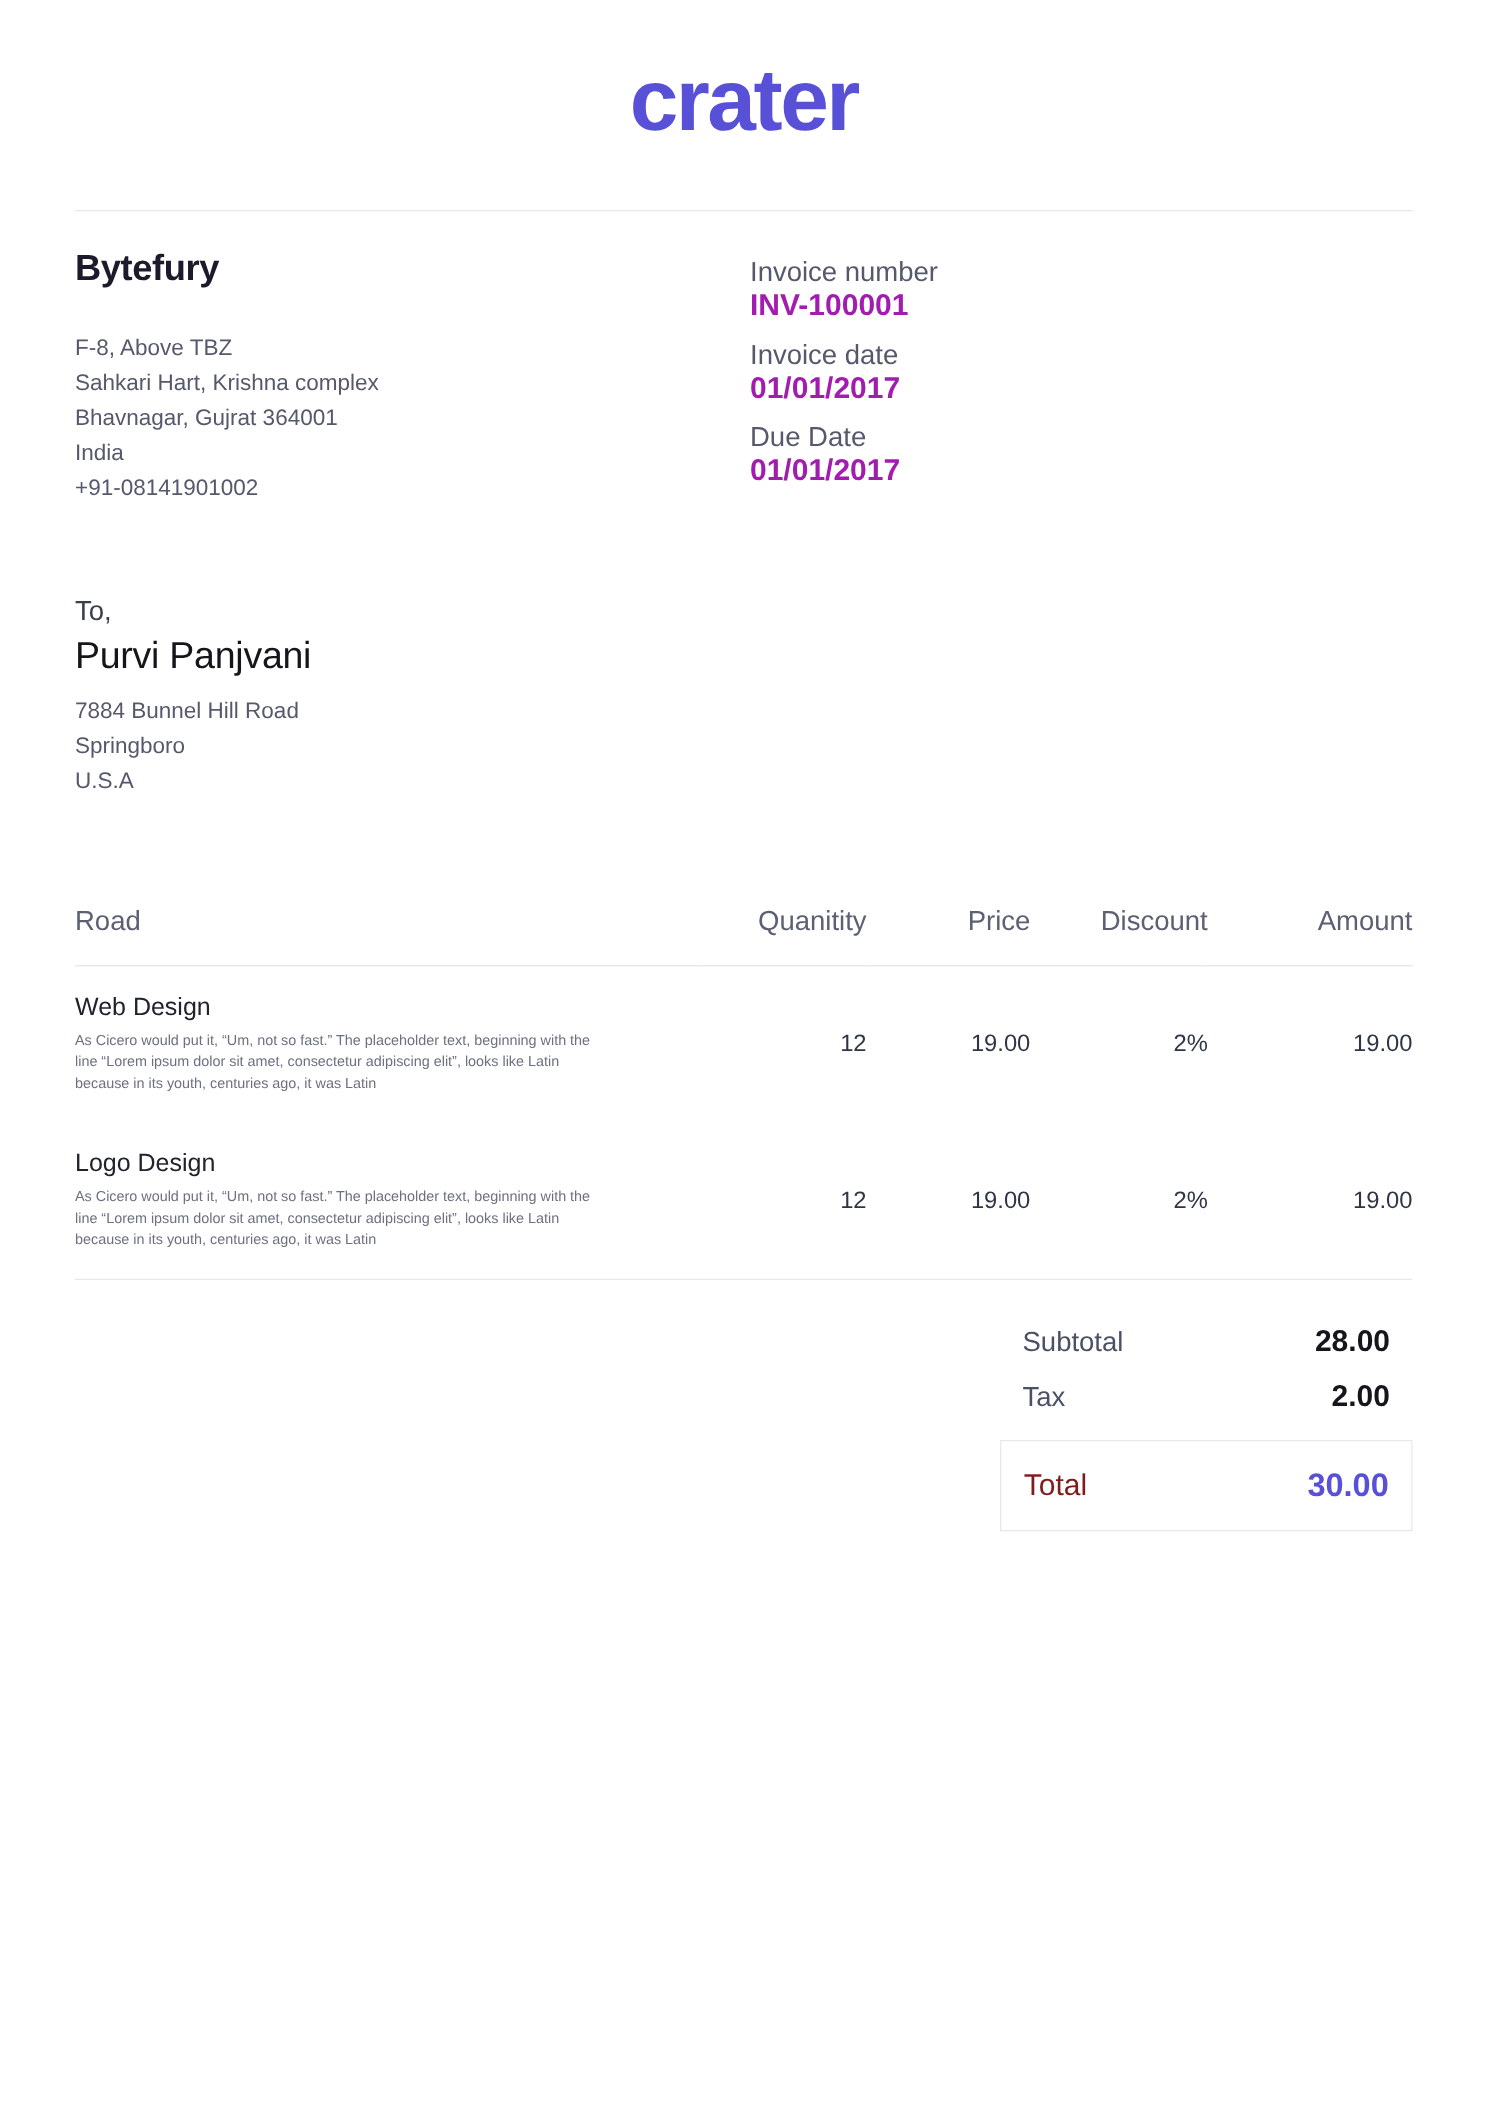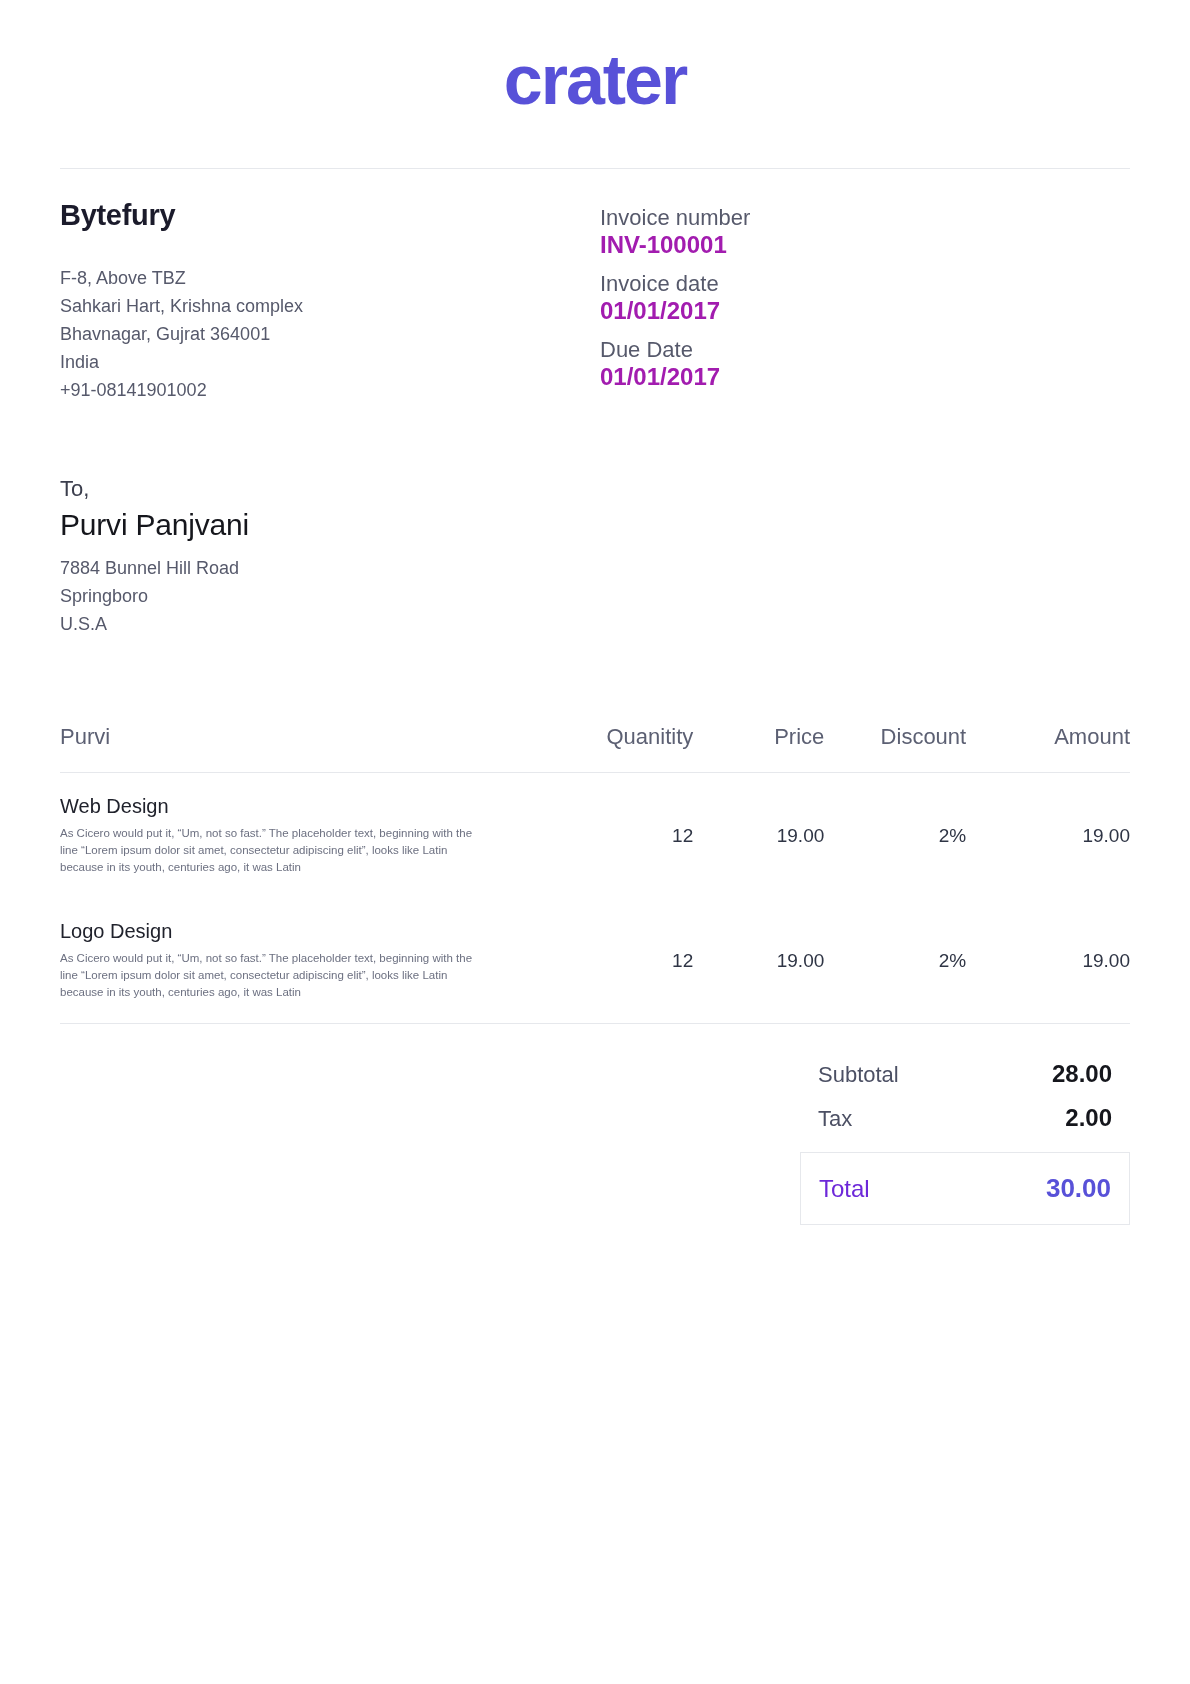--- a/index.html
+++ b/index.html
@@ -162,21 +162,21 @@
     color: #15161c;
   }
   .total-box {
     margin-top: 12px;
     border: 1px solid #e6e8ec;
     display: flex;
     justify-content: space-between;
     align-items: center;
     padding: 20px 18px;
   }
-  .total-box .totals-label { font-size: 24px; color: #6d28d9; }
+  .total-box .totals-label { font-size: 24px; color: #7f1d1d; }
   .total-box .totals-value { font-size: 26px; color: #5851d8; font-weight: 700; }
 </style>
 </head>
 <body>
 
 <div class="page">
 
   <div class="logo-wrap">
     <span class="logo-text">crater</span>
   </div>
@@ -213,21 +213,21 @@
     <div class="billto-to">To,</div>
     <div class="billto-name">Purvi Panjvani</div>
     <div class="billto-line">7884 Bunnel Hill Road</div>
     <div class="billto-line">Springboro</div>
     <div class="billto-line">U.S.A</div>
   </div>
 
   <table class="items">
     <thead>
       <tr>
-        <th class="first">Purvi</th>
+        <th class="first">Road</th>
         <th class="col-qty">Quanitity</th>
         <th class="col-price">Price</th>
         <th class="col-disc">Discount</th>
         <th class="col-amount">Amount</th>
       </tr>
     </thead>
     <tbody>
       <tr>
         <td class="first">
           <div class="item-title">Web Design</div>

